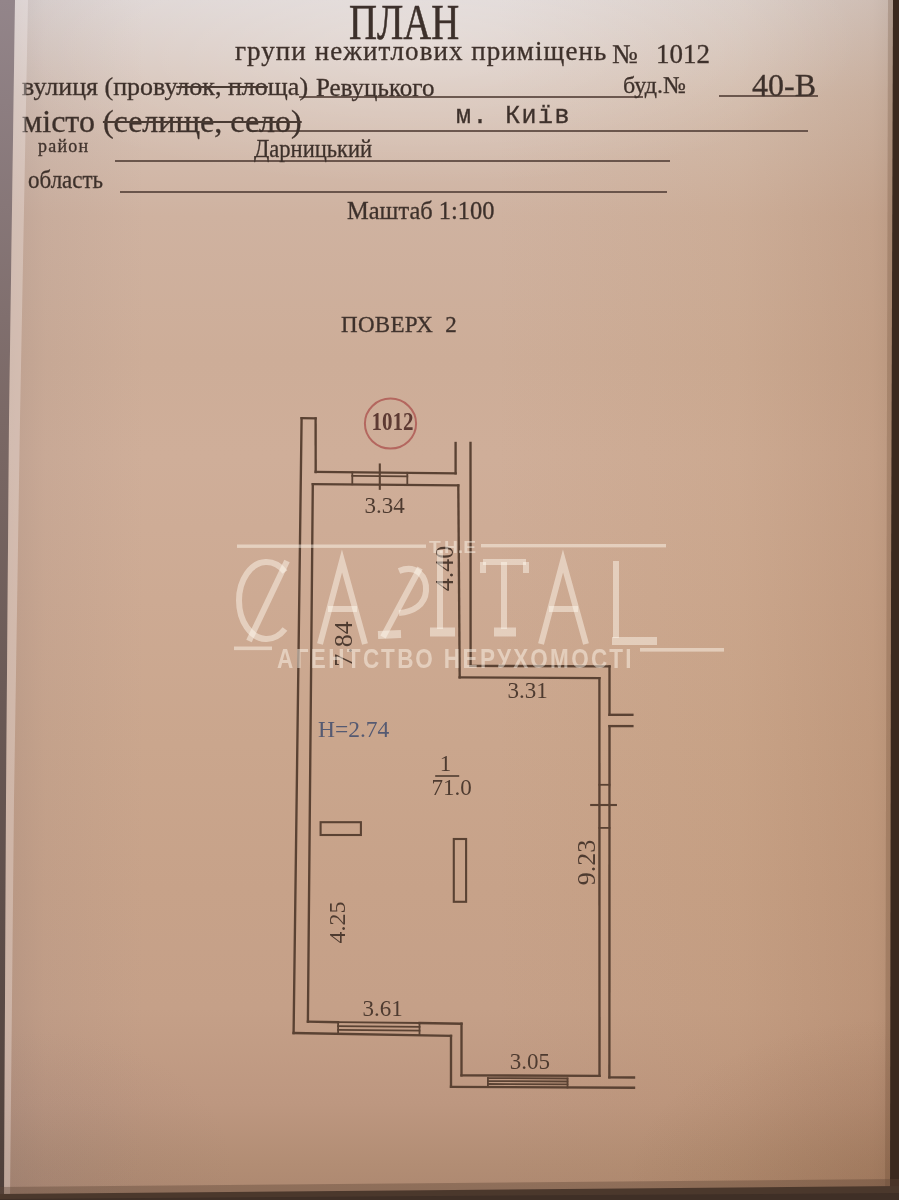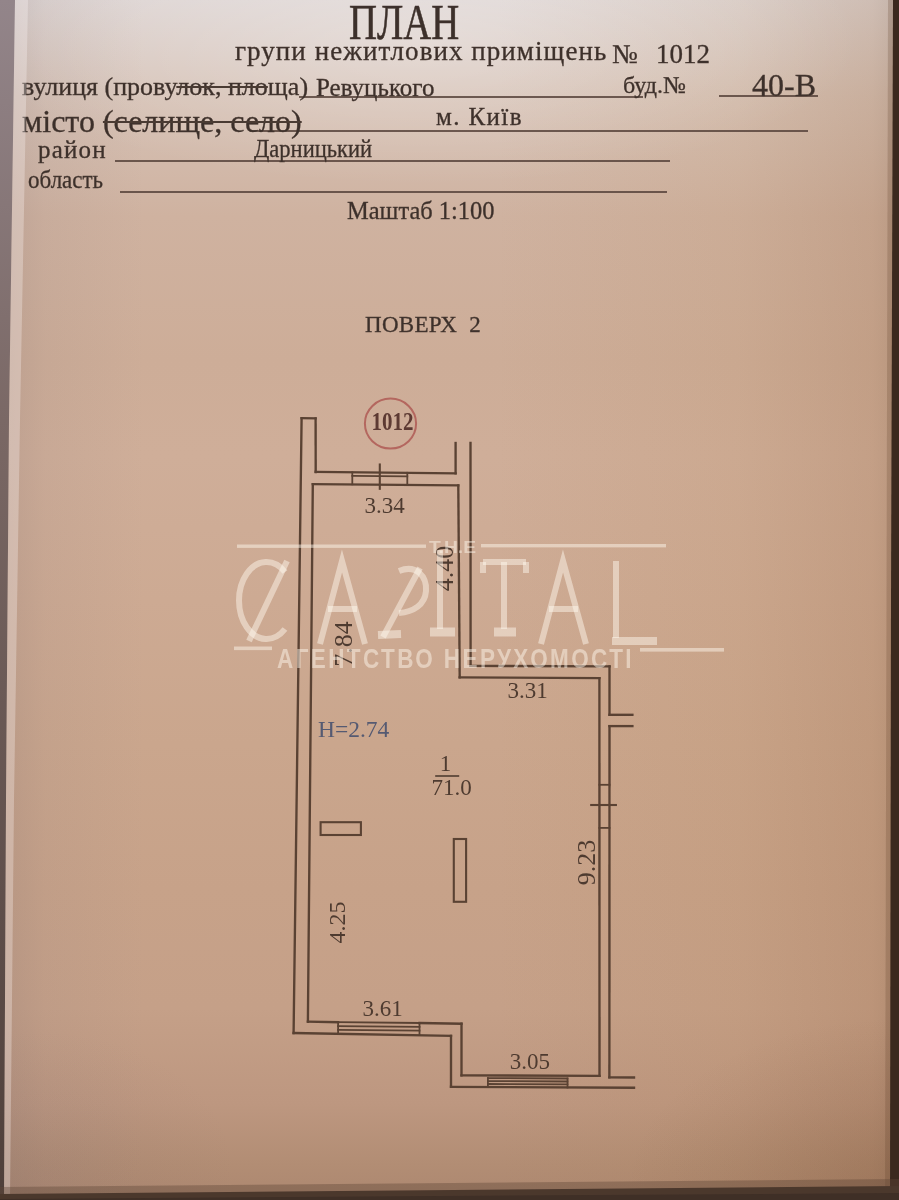--- a/index.html
+++ b/index.html
@@ -37,35 +37,35 @@
 <div class="hdr" style="left:316px;top:75px;font-size:25px;">Ревуцького</div>
 
 <div class="hdr" style="left:623px;top:73px;font-size:24px;">буд.№</div>
 
 <div class="hdr" style="left:752px;top:69px;font-size:32px;">40-В</div>
 
 <div class="ul" style="left:250px;top:130px;width:558px;"></div>
 
 <div class="hdr" style="left:22px;top:105px;font-size:32px;">місто <span class="strike">(селище, село)</span></div>
 
-<div class="hdr" style="left:436px;top:104px;font-size:25px;letter-spacing:1.4px;">м. Київ</div>
+<div class="hdr" style="left:456px;top:104px;font-size:25px;letter-spacing:1.4px;font-family:Liberation Mono, monospace;">м. Київ</div>
 
 <div class="ul" style="left:115px;top:160px;width:555px;"></div>
 
-<div class="hdr" style="left:38px;top:137px;font-size:25px;letter-spacing:1.2px;">район</div>
+<div class="hdr" style="left:38px;top:137px;font-size:18px;letter-spacing:1.2px;">район</div>
 
 <div class="hdr" style="left:254px;top:136px;font-size:25px;transform:scaleX(0.9);transform-origin:0 0;">Дарницький</div>
 
 <div class="ul" style="left:120px;top:191px;width:547px;"></div>
 
 <div class="hdr" style="left:28px;top:167px;font-size:25px;transform:scaleX(0.92);transform-origin:0 0;">область</div>
 
 <div class="hdr" style="left:347px;top:198px;font-size:26px;transform:scaleX(0.94);transform-origin:0 0;">Маштаб 1:100</div>
 
-<div class="hdr" style="left:341px;top:313px;font-size:23px;letter-spacing:0.3px;margin-left:24px;">ПОВЕРХ&nbsp; 2</div>
+<div class="hdr" style="left:341px;top:313px;font-size:23px;letter-spacing:0.3px;">ПОВЕРХ&nbsp; 2</div>
 
 <svg id="plan" viewBox="0 0 899 1200" width="899" height="1200" style="position:absolute;left:0;top:0;">
 
 <rect x="316" y="485" width="142" height="192" fill="none" stroke="none"></rect>
 
 <rect x="310" y="678" width="289" height="344" fill="none" stroke="none"></rect>
 <g stroke="#5a4233" stroke-width="2.35" fill="none" stroke-linecap="square">
 
   <g>
     <path d="M301.6,418.2 L293.6,1033"></path>

